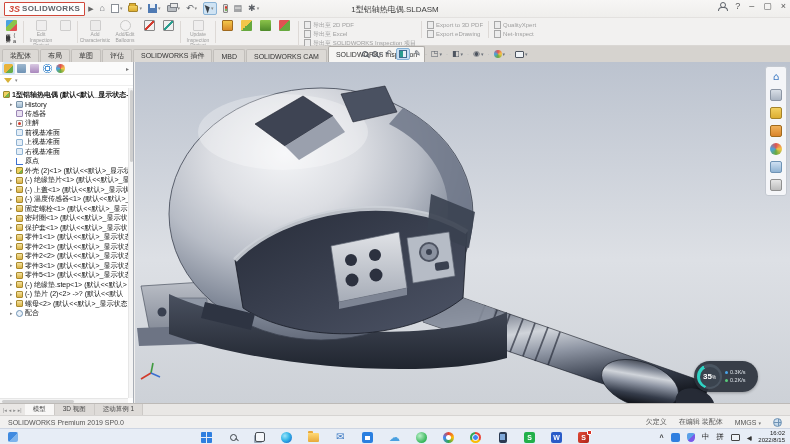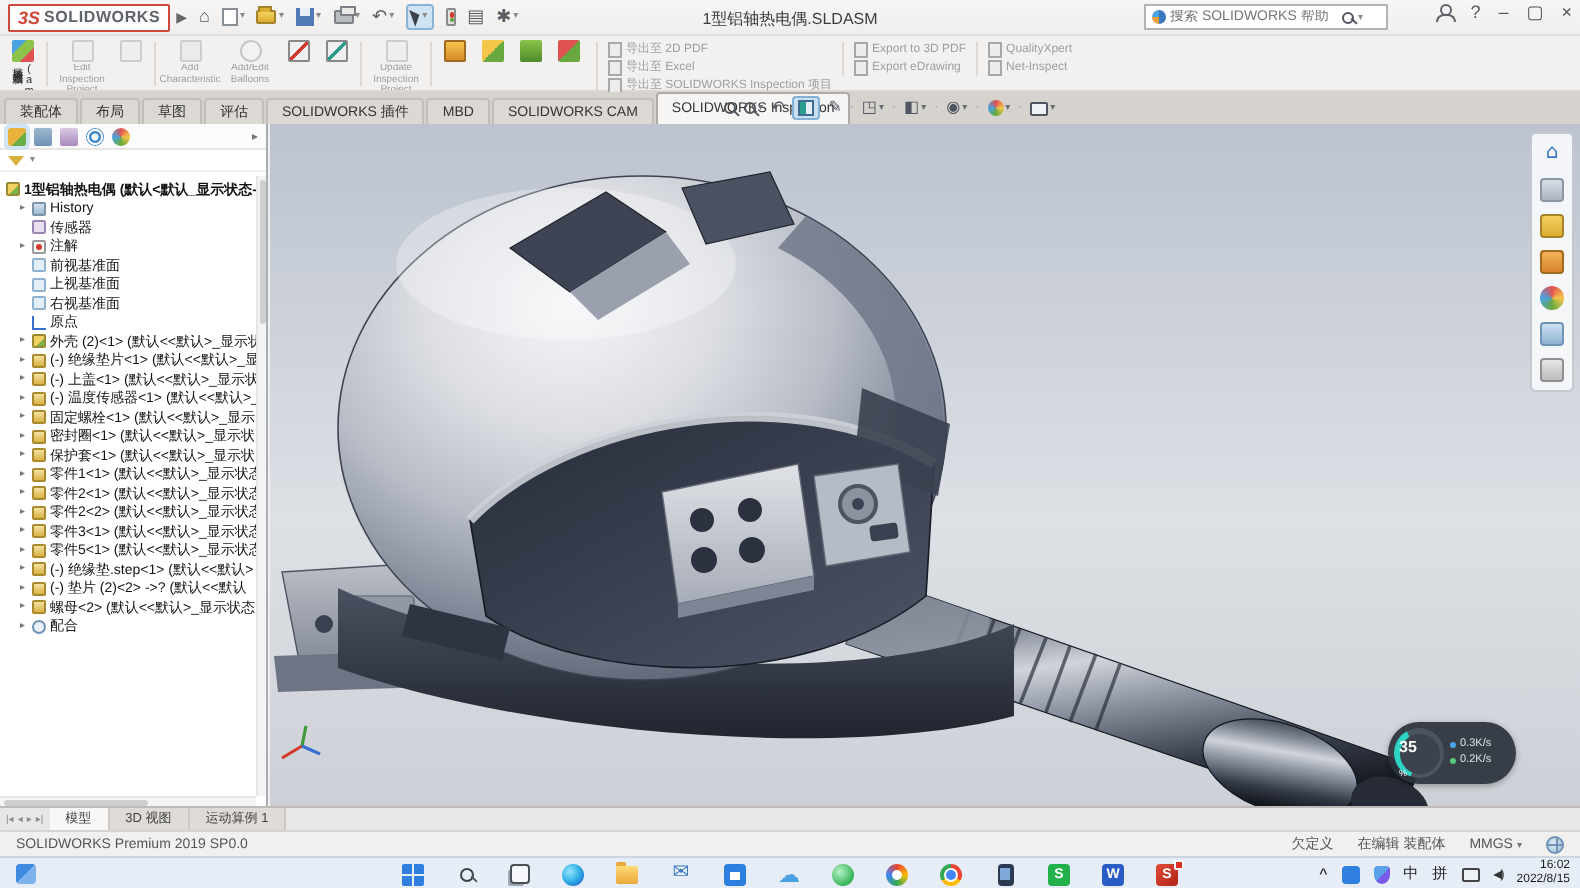--- a/index.html
+++ b/index.html
@@ -122,21 +122,21 @@
 .tp-home{color:#3a78c2;font-family:"DejaVu Sans",sans-serif;}
 .tp-lib{background:linear-gradient(#d8dee6,#aab4c2);border:1px solid #8b95a4;}
 .tp-fold{background:linear-gradient(#f2d060,#dcae31);border:1px solid #a5832a;}
 .tp-pal{background:linear-gradient(#f0b25a,#d9842b);border:1px solid #a06a1e;}
 .tp-app{background:conic-gradient(#e05252,#f3c64a,#67a93f,#4aa3e0,#e05252);border-radius:50%;}
 .tp-prop{background:linear-gradient(#cfe0f2,#8fb2d2);border:1px solid #6f93b5;}
 .tp-forum{background:linear-gradient(#e6e6e6,#bcbcbc);border:1px solid #8f8f8f;}
 #triad{position:absolute;left:4px;bottom:18px;width:24px;height:24px;}
 #netspeed{position:absolute;right:32px;bottom:11px;width:64px;height:31px;background:rgba(44,51,60,.93);border-radius:16px;display:flex;align-items:center;padding:3px;gap:3px;box-shadow:0 1px 3px rgba(0,0,0,.3);}
 .netc{width:25px;height:25px;border-radius:50%;background:conic-gradient(from 200deg,#2ed3c3 0 130deg,#4a5561 130deg 360deg);display:flex;align-items:center;justify-content:center;flex:none;}
-.netin{width:20px;height:20px;border-radius:50%;background:#3a434e;display:flex;align-items:baseline;justify-content:center;color:#fff;flex-direction:column;}
+.netin{width:20px;height:20px;border-radius:50%;background:#3a434e;display:flex;align-items:baseline;justify-content:center;color:#fff;}
 .netv{font-size:8px;font-weight:bold;line-height:20px;}
 .netu{font-size:4.5px;}
 .netrows{display:flex;flex-direction:column;gap:2px;}
 .netr{display:flex;align-items:center;gap:2px;font-size:5.5px;color:#dbe2e8;line-height:1;}
 .ndot{width:3px;height:3px;border-radius:50%;flex:none;}
 .ndot.up{background:#4aa3e8;}
 .ndot.dn{background:#58c97a;}
 
 
 #doctabs{position:absolute;left:0;top:403px;width:790px;height:12px;background:#e9e7e5;border-top:1px solid #bdbab7;display:flex;align-items:stretch;font-size:6.5px;color:#444;}
@@ -218,26 +218,20 @@
         <span class="gcursor"></span>
         <span class="car">▾</span>
       </span>
     <span class="qi">
         <span class="gtraffic"></span>
       </span>
     <span class="qi">▤</span>
     <span class="qi">✱<span class="car">▾</span></span>
   </div>
   <span id="doc-title">1型铝轴热电偶.SLDASM</span>
-  <div class="search">
-    <span class="sball"></span>
-    <input placeholder="搜索 SOLIDWORKS 帮助" style="">
-    <span class="mag"></span>
-    <span class="car">▾</span>
-  </div>
   <div class="winbtns">
     <span class="person"></span>
     <span class="wb">?</span>
     <span class="wb">–</span>
     <span class="wb">▢</span>
     <span class="wb">×</span>
   </div>
 </div>
 
 <div id="ribbon">

